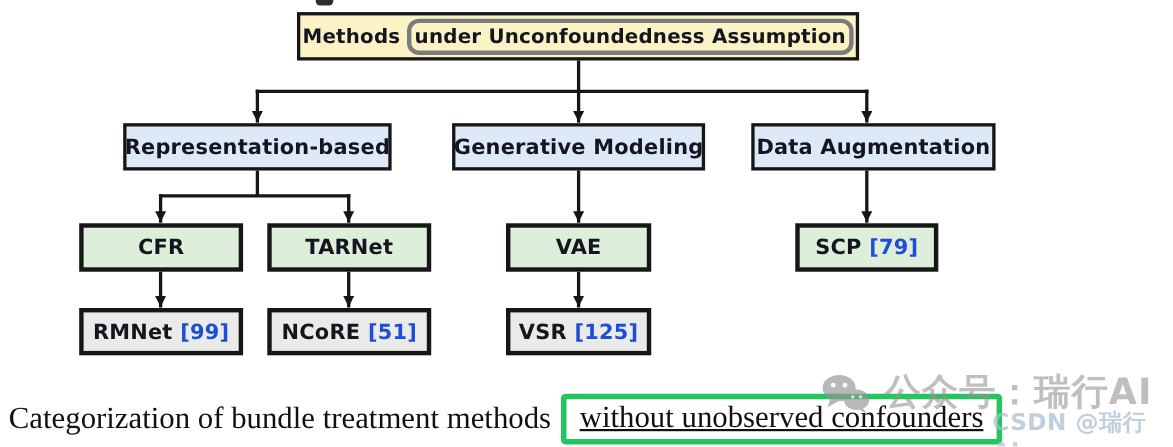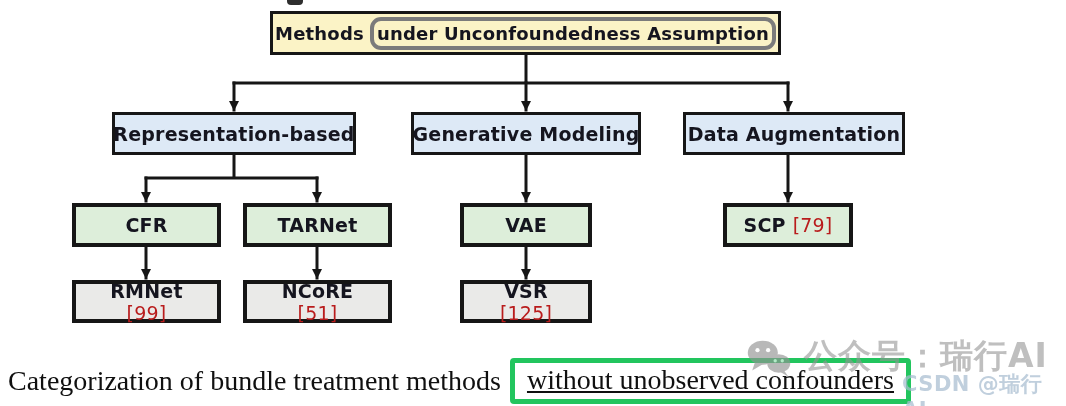--- a/index.html
+++ b/index.html
@@ -9,22 +9,22 @@
   }
   .connectors{position:absolute;left:0;top:0;width:1066px;height:406px;}
   .node{
     position:absolute;box-sizing:border-box;display:flex;align-items:center;justify-content:center;
     border:3px solid #161616;color:#15151f;font-weight:600;font-size:19px;letter-spacing:.2px;
     white-space:nowrap;column-gap:7px;background:#fff;
   }
   .root{background:#fbf3c6;font-size:18px;column-gap:6px;}
   .branch{background:#dde9f6;}
   .method{background:#ddeeda;border-width:4px;}
-  .ref{background:#eaeae8;border-width:4px;flex-direction:column;}
-  .cite{color:#b91c1c;font-weight:400;}
+  .ref{background:#eaeae8;border-width:4px;}
+  .cite{color:#1d4ed8;font-weight:700;}
   .hl{
     border:4px solid #7b7b7b;border-radius:11px;padding:2px 3px;display:inline-block;
   }
   .caption{
     position:absolute;left:8px;top:358px;display:flex;align-items:center;column-gap:9px;
     font-family:"Liberation Serif","DejaVu Serif",serif;font-size:28px;color:#101010;white-space:nowrap;
   }
   .cap-hl{
     border:5px solid #22c55e;border-radius:4px;padding:1px 12px 3px;display:inline-block;text-decoration:underline;
   }

